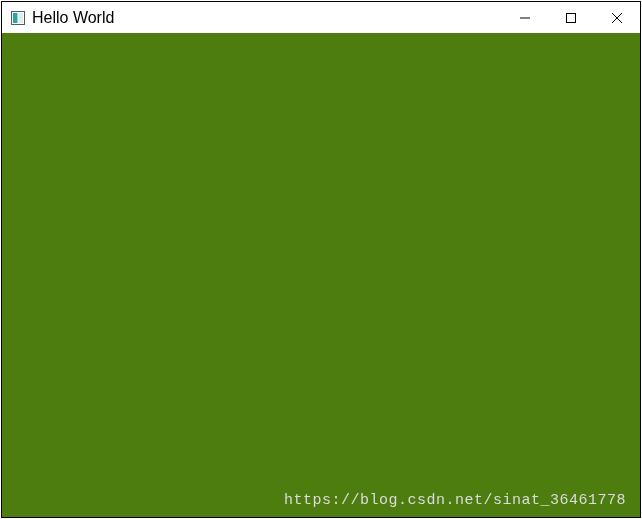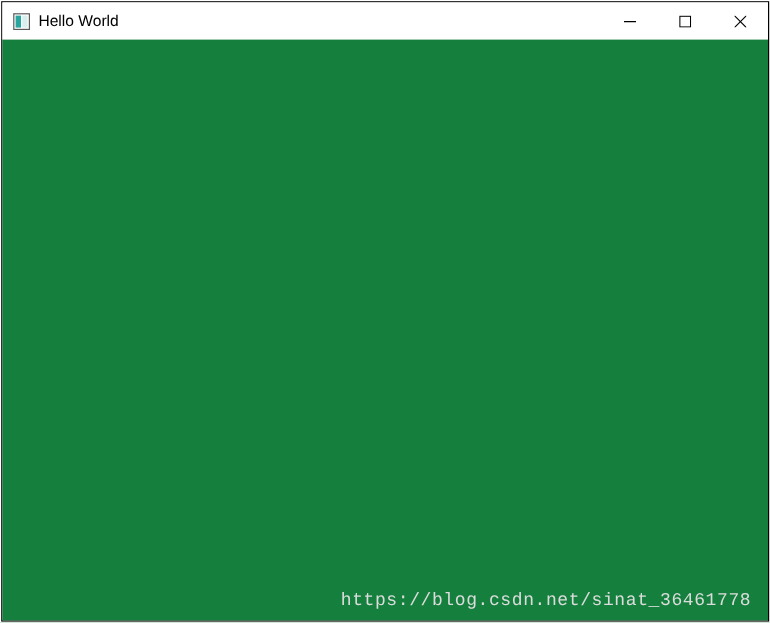--- a/index.html
+++ b/index.html
@@ -34,21 +34,21 @@
       width: 16px;
       height: 16px;
       margin-left: 8px;
       margin-right: 6px;
       flex-shrink: 0;
     }
     .app-icon svg {
       display: block;
     }
     .title-text {
-      font-size: 13px;
+      font-size: 16px;
       color: #000000;
       flex: 1;
       white-space: nowrap;
     }
     .window-controls {
       display: flex;
       height: 100%;
     }
     .ctrl-btn {
       width: 46px;
@@ -56,21 +56,21 @@
       display: flex;
       align-items: center;
       justify-content: center;
       cursor: default;
     }
     .ctrl-btn svg {
       display: block;
     }
     .client-area {
       flex: 1;
-      background: #15803d;
+      background: #4d7c0f;
       position: relative;
     }
     .watermark {
       position: absolute;
       bottom: 8px;
       right: 14px;
       font-family: "SimSun", "Courier New", monospace;
       font-size: 15px;
       color: #dcdcdc;
       letter-spacing: 0.5px;

